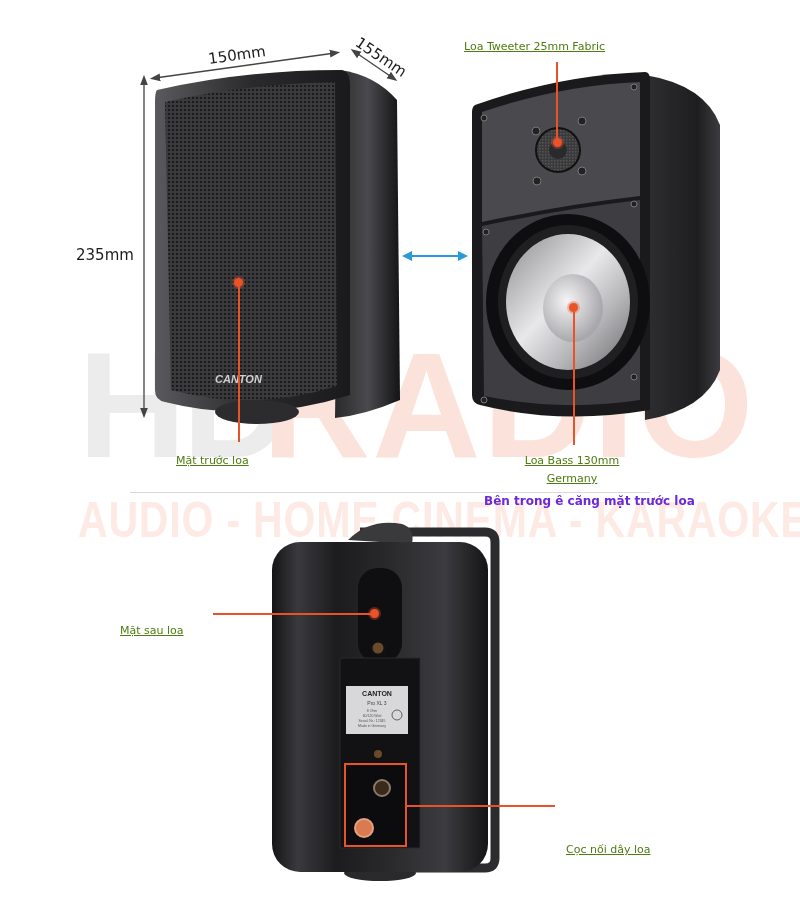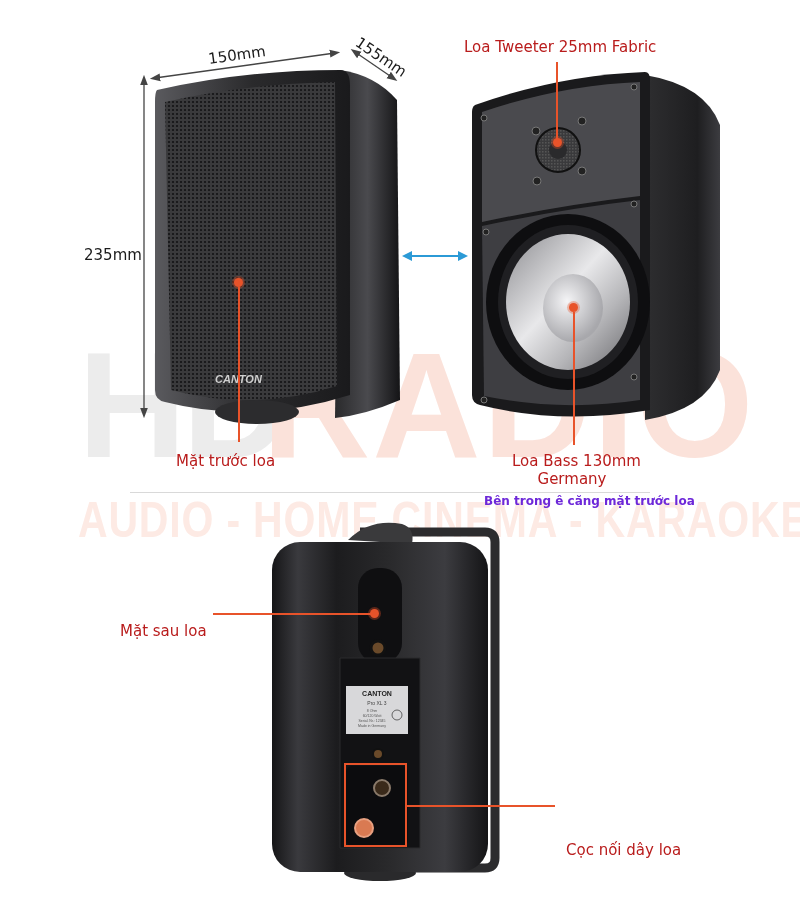--- a/index.html
+++ b/index.html
@@ -1,21 +1,21 @@
 <!DOCTYPE html>
 <html><head>
 <meta charset="utf-8">
 <style>
   html,body{margin:0;padding:0;background:#ffffff;}
   body{width:800px;height:900px;position:relative;overflow:hidden;font-family:"DejaVu Sans",sans-serif;color:#1a1a1a;}
   .abs{position:absolute;}
   .wm-hd{position:absolute;left:78px;top:330px;font-family:"Liberation Sans",sans-serif;font-weight:bold;font-size:150px;line-height:150px;color:#ececec;letter-spacing:-4px;}
   .wm-radio{position:absolute;left:262px;top:330px;font-family:"Liberation Sans",sans-serif;font-weight:bold;font-size:150px;line-height:150px;color:#fbe2da;letter-spacing:2px;}
   .wm-tag{position:absolute;left:78px;top:490px;width:660px;font-family:"Liberation Sans",sans-serif;font-weight:bold;font-size:50px;line-height:60px;color:#fdeae4;letter-spacing:1px;white-space:nowrap;transform:scaleX(0.82);transform-origin:left top;}
-  .lbl{position:absolute;font-size:15px;line-height:18px;color:#b91c1c;white-space:nowrap;}
+  .lbl{position:absolute;font-size:11px;line-height:18px;color:#4d7c0f;white-space:nowrap;text-decoration:underline;}
   .dim{position:absolute;font-size:15px;color:#1b1b1b;white-space:nowrap;}
   .accent{position:absolute;font-size:12px;font-weight:bold;color:#6d28d9;white-space:nowrap;}
   .sep{position:absolute;left:130px;top:492px;width:520px;height:1px;background:#d9d9d9;}
   .leader{position:absolute;background:#e8532a;}
   .dot{position:absolute;width:9px;height:9px;border-radius:50%;background:#e8532a;box-shadow:0 0 0 2px rgba(232,83,42,0.35);}
 </style>
 </head>
 <body>
 
 <div class="wm-hd">HD</div>
@@ -57,21 +57,21 @@
     <marker id="ah" markerWidth="8" markerHeight="8" refX="4" refY="4" orient="auto-start-reverse">
         <path d="M0 1 L8 4 L0 7 Z" fill="#444"></path>
       </marker>
   </defs>
   <line x1="25" y1="40" x2="205" y2="15" stroke="#444" stroke-width="1.3" marker-start="url(#ah)" marker-end="url(#ah)"></line>
   <line x1="225" y1="14" x2="263" y2="40" stroke="#444" stroke-width="1.3" marker-start="url(#ah)" marker-end="url(#ah)"></line>
   <line x1="14" y1="42" x2="14" y2="375" stroke="#444" stroke-width="1.3" marker-start="url(#ah)" marker-end="url(#ah)"></line>
 </svg>
 <div class="dim" style="left:208px;top:46px;transform:rotate(-8deg);">150mm</div>
 <div class="dim" style="left:352px;top:48px;transform:rotate(34deg);">155mm</div>
-<div class="dim" style="left:84px;top:246px;">235mm</div>
+<div class="dim" style="left:76px;top:246px;">235mm</div>
 
 <div class="dot" style="left:234px;top:278px"></div>
 <div class="leader" style="left:238px;top:287px;width:2px;height:155px"></div>
 <div class="lbl" style="left:176px;top:452px">Mặt trước loa</div>
 
 <svg class="abs" style="left:400px;top:245px" width="70" height="22">
   <line x1="8" y1="11" x2="62" y2="11" stroke="#2b9ad6" stroke-width="2"></line>
   <path d="M2 11 L12 6 L12 16 Z" fill="#2b9ad6"></path>
   <path d="M68 11 L58 6 L58 16 Z" fill="#2b9ad6"></path>
 </svg>

